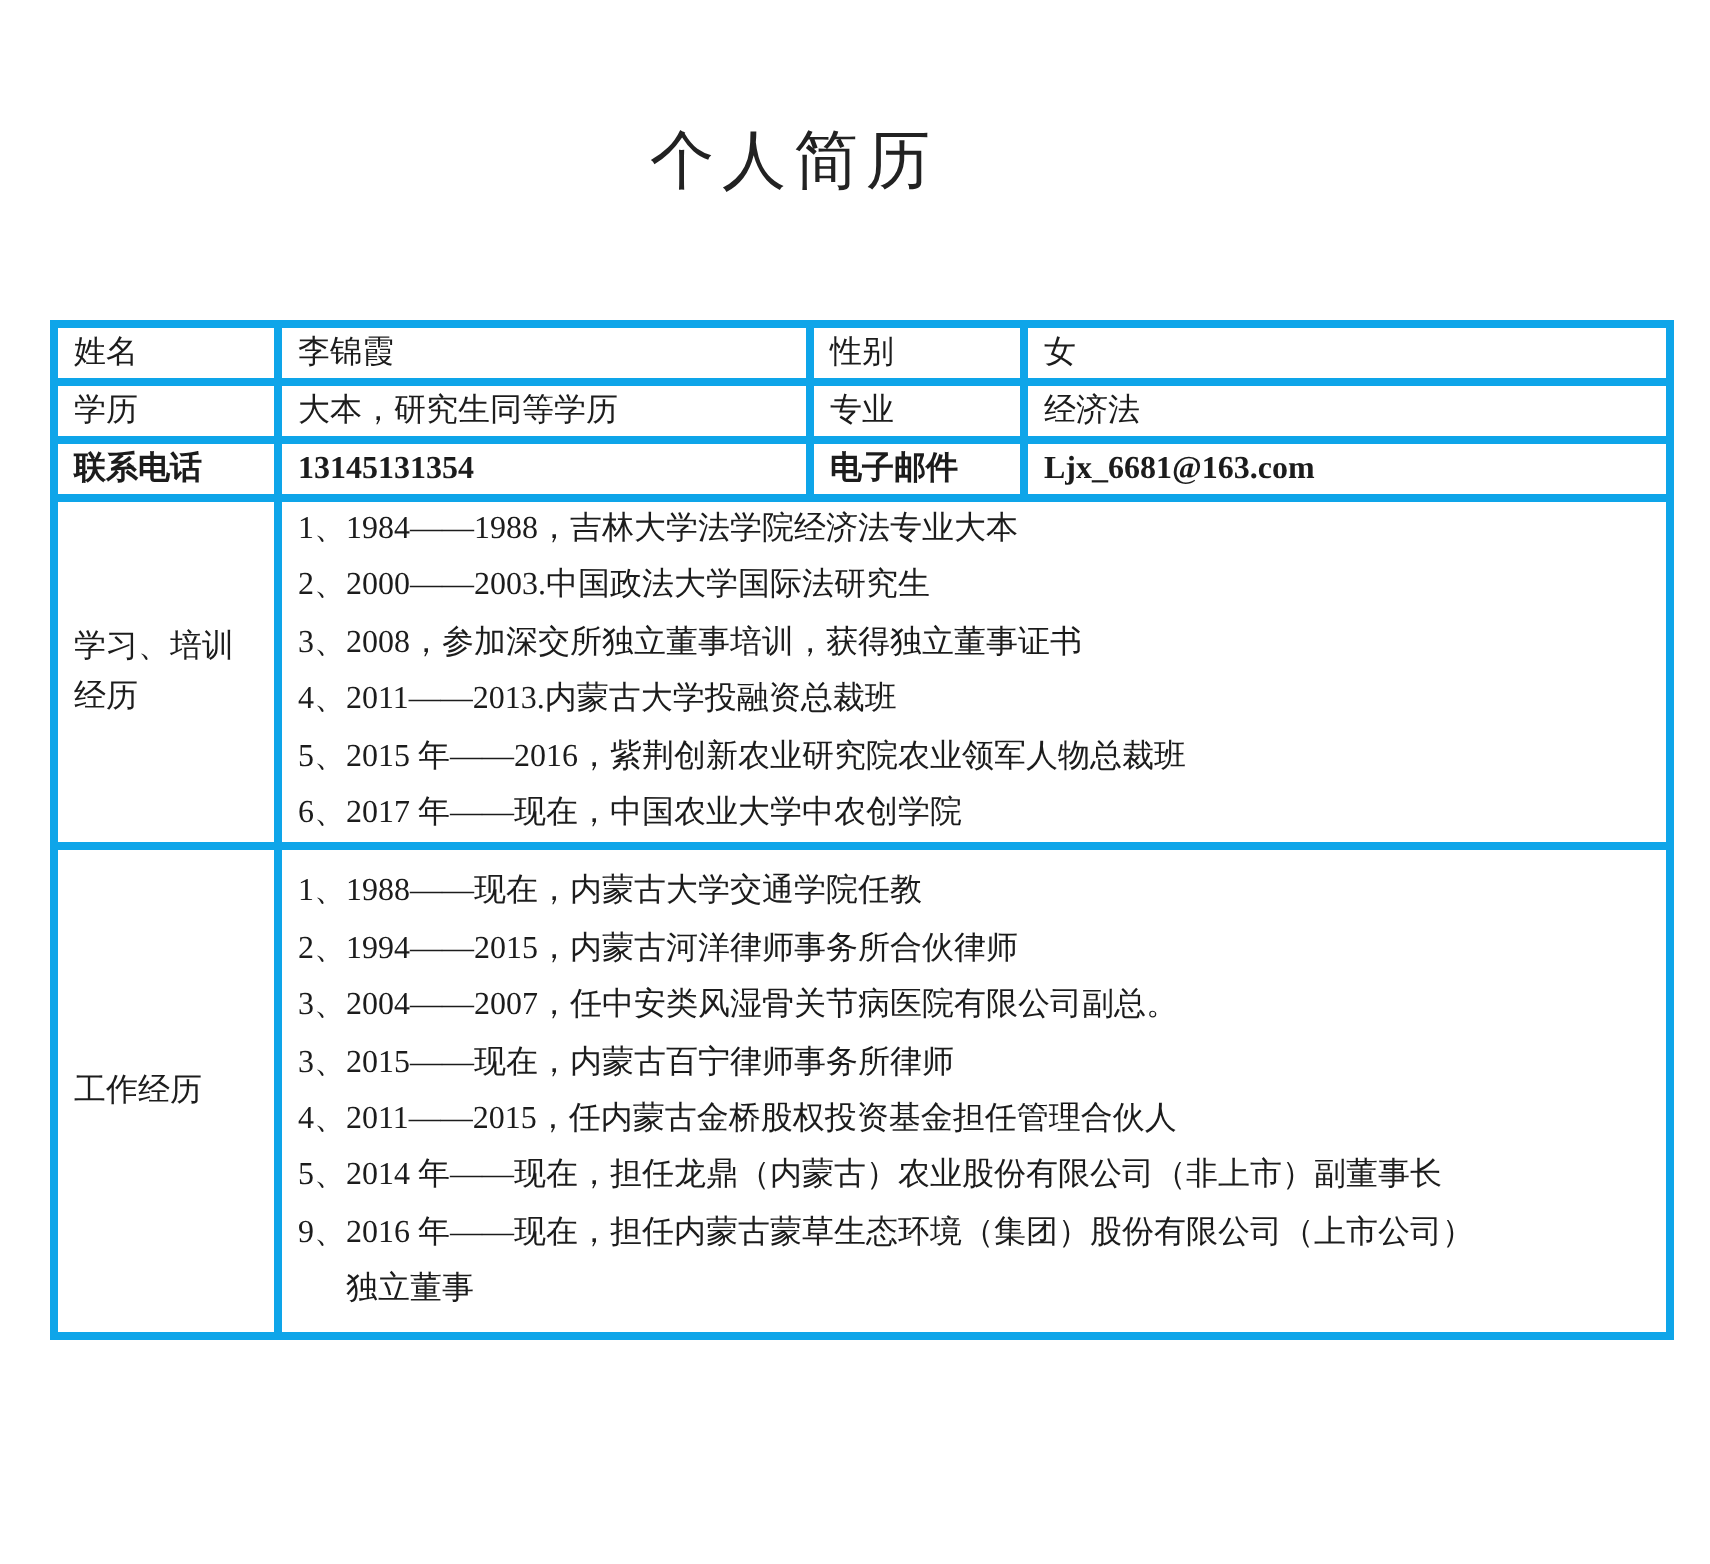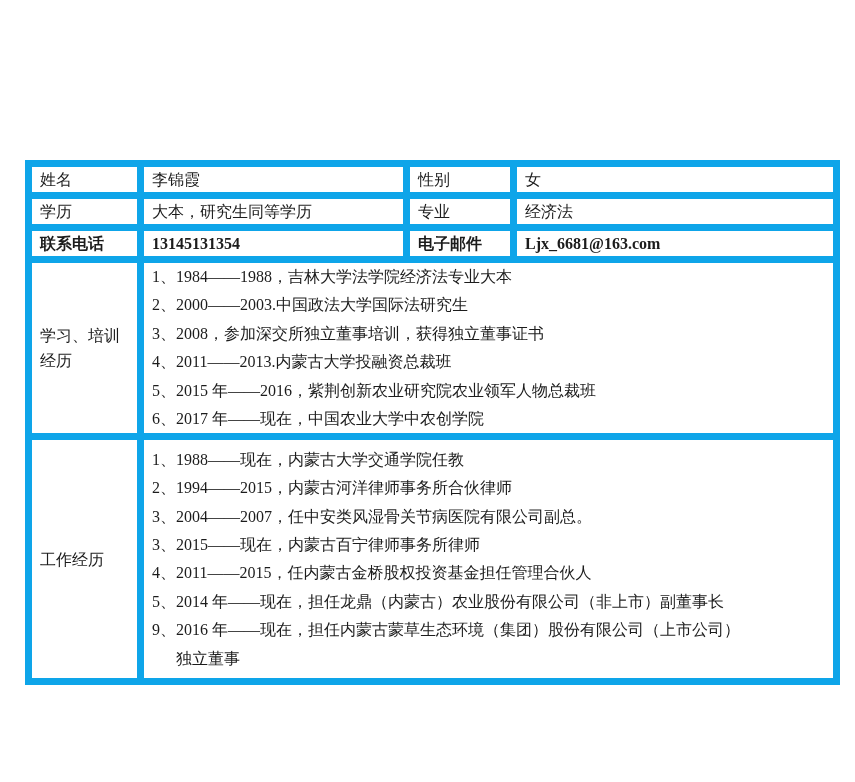--- a/index.html
+++ b/index.html
@@ -31,21 +31,21 @@
   table.resume {
     position: absolute;
     left: 25px;
     top: 160px;
     width: 808px;
     border-collapse: collapse;
     table-layout: fixed;
     font-size: 16px;
   }
   table.resume td {
-    border: 7px solid #0ea5e9;
+    border: 4px solid #0ea5e9;
     padding: 0 15px 0 8px;
     vertical-align: middle;
     line-height: 25px;
     overflow: hidden;
   }
   tr.r1 { height: 27px; }
   tr.r2 { height: 25px; }
   tr.r3 { height: 25px; }
   tr.r4 { height: 52px; }
   tr.r5 { height: 26px; }
@@ -65,20 +65,21 @@
     margin-left: 24px;
   }
   td.email-cell { padding-left: 14px; }
   .two-line div { line-height: 26px; white-space: nowrap; }
 </style>
 </head>
 <body>
 
 <div class="page">
 
+  <h1 class="title">个人简历</h1>
 
   <table class="resume">
     <colgroup>
       <col style="width:112px">
       <col style="width:266px">
       <col style="width:107px">
       <col style="width:323px">
     </colgroup>
 
     <tbody>

